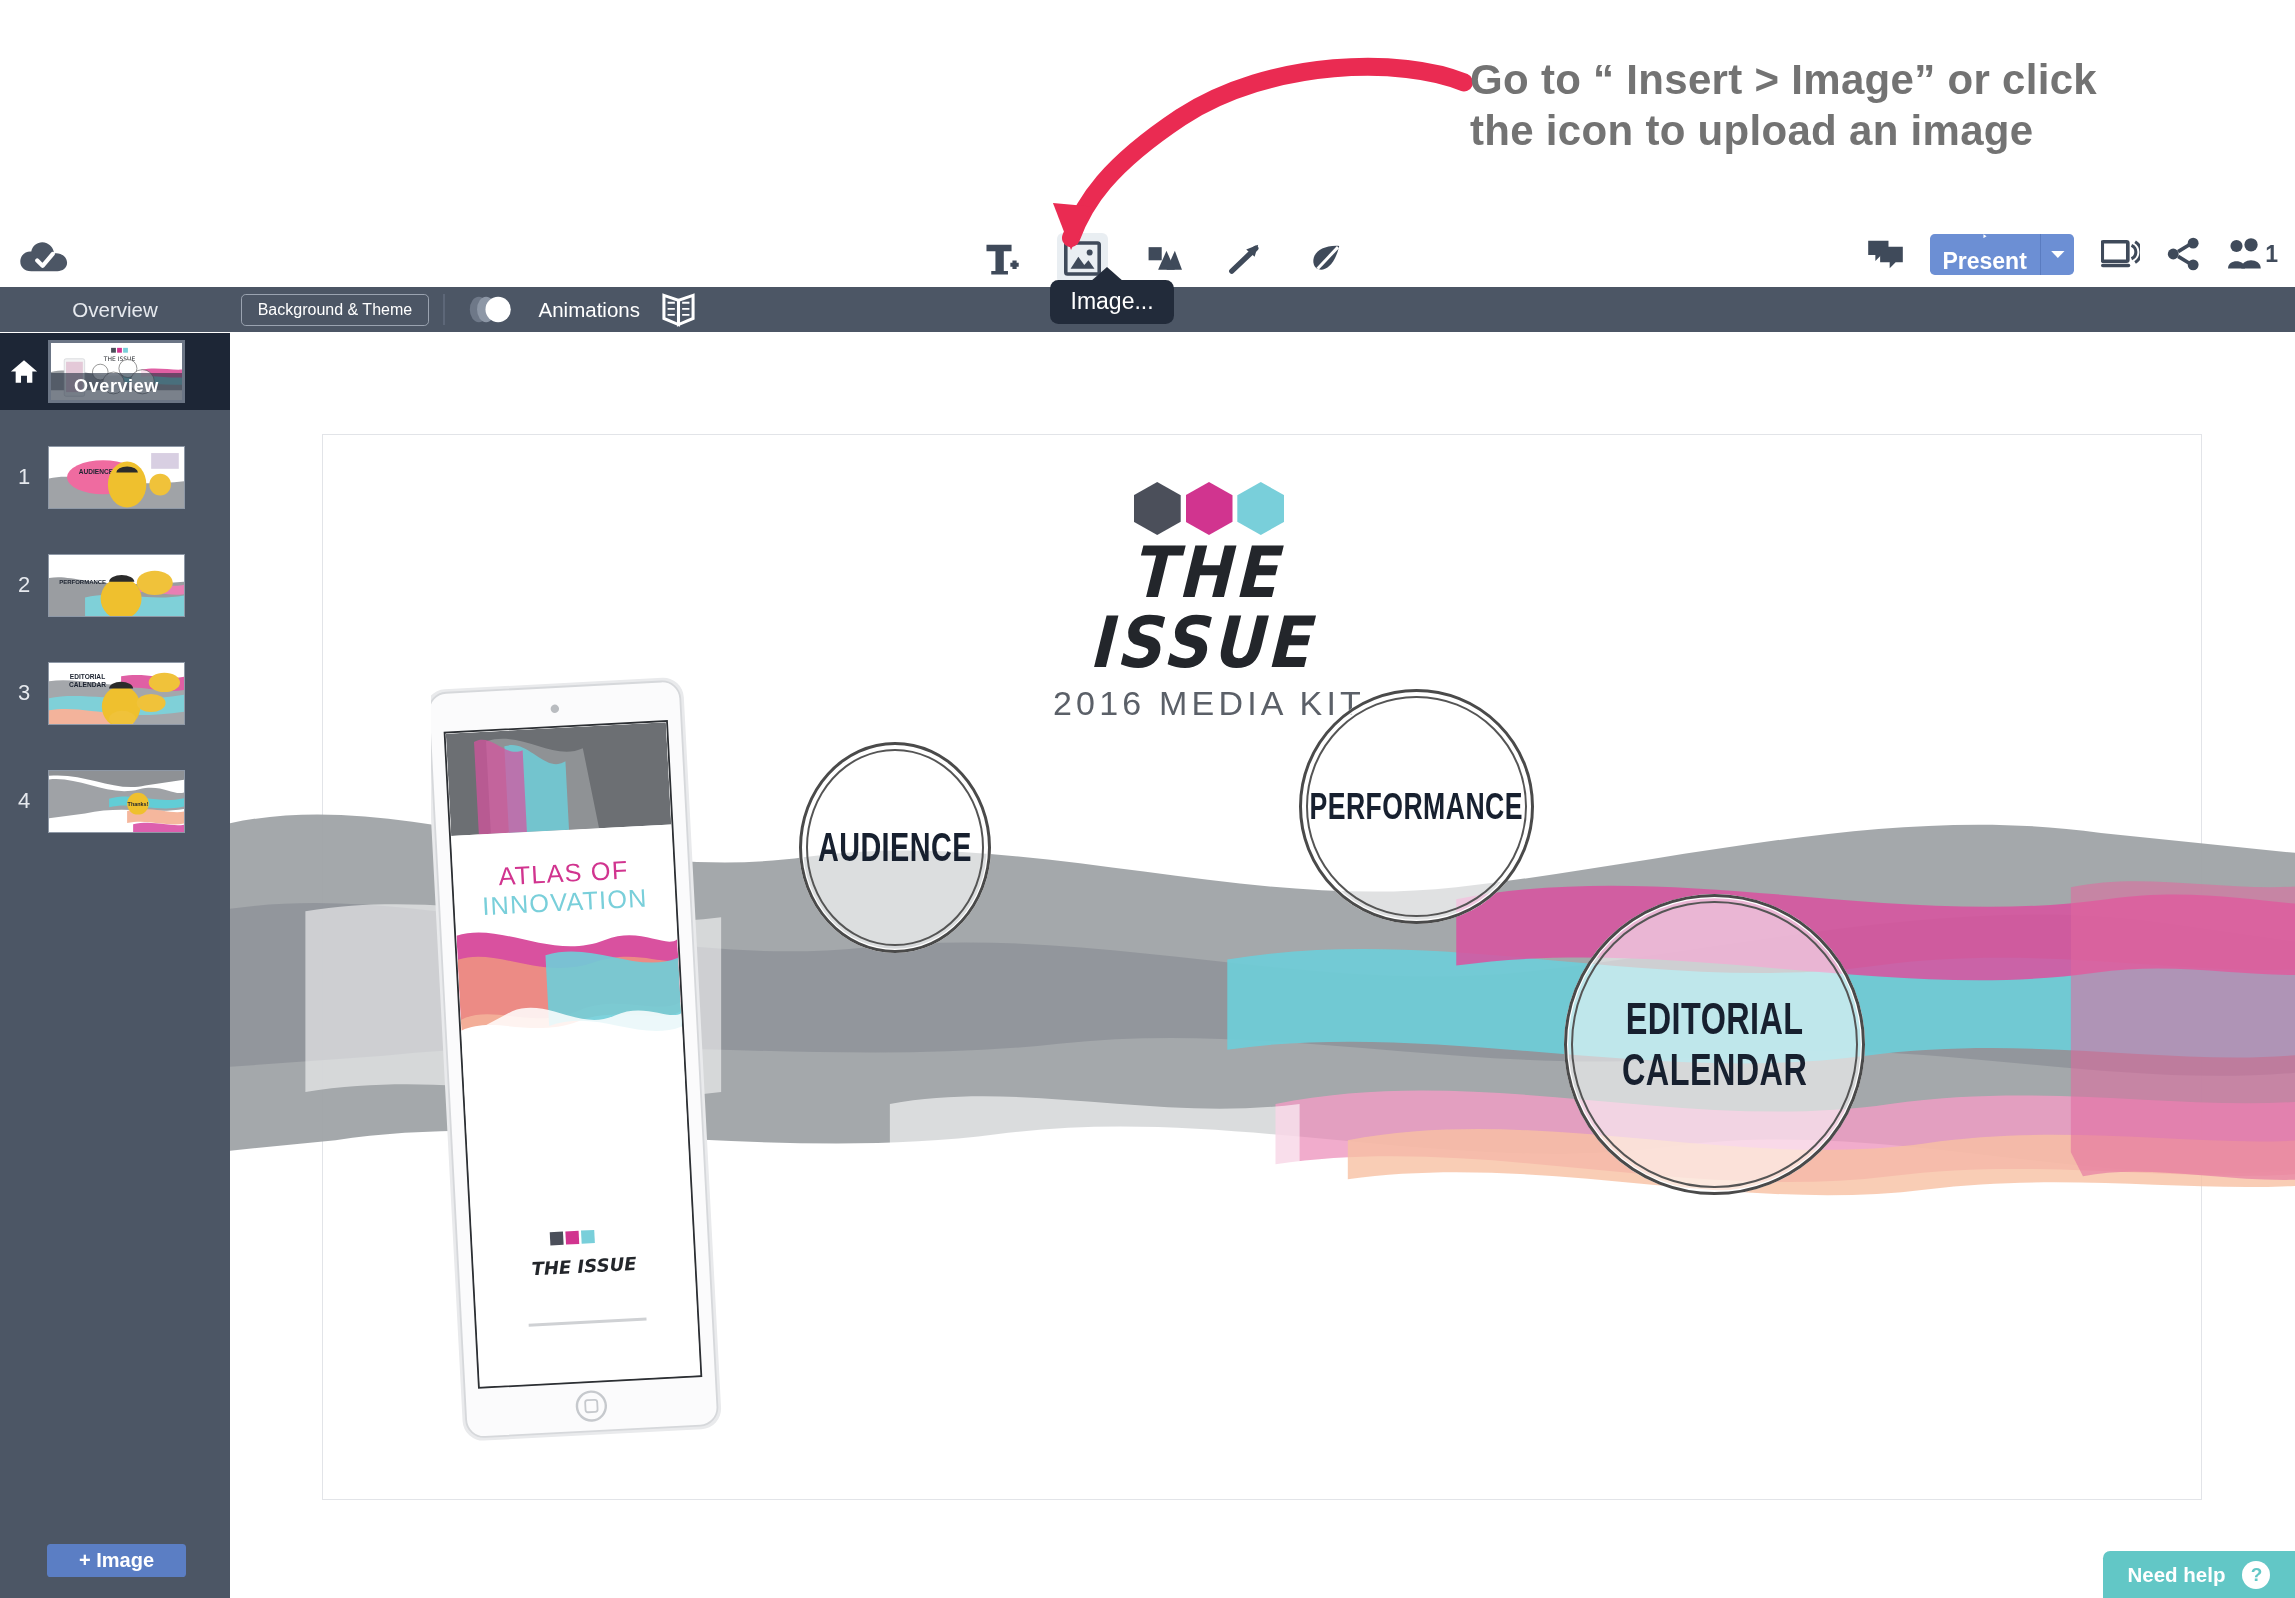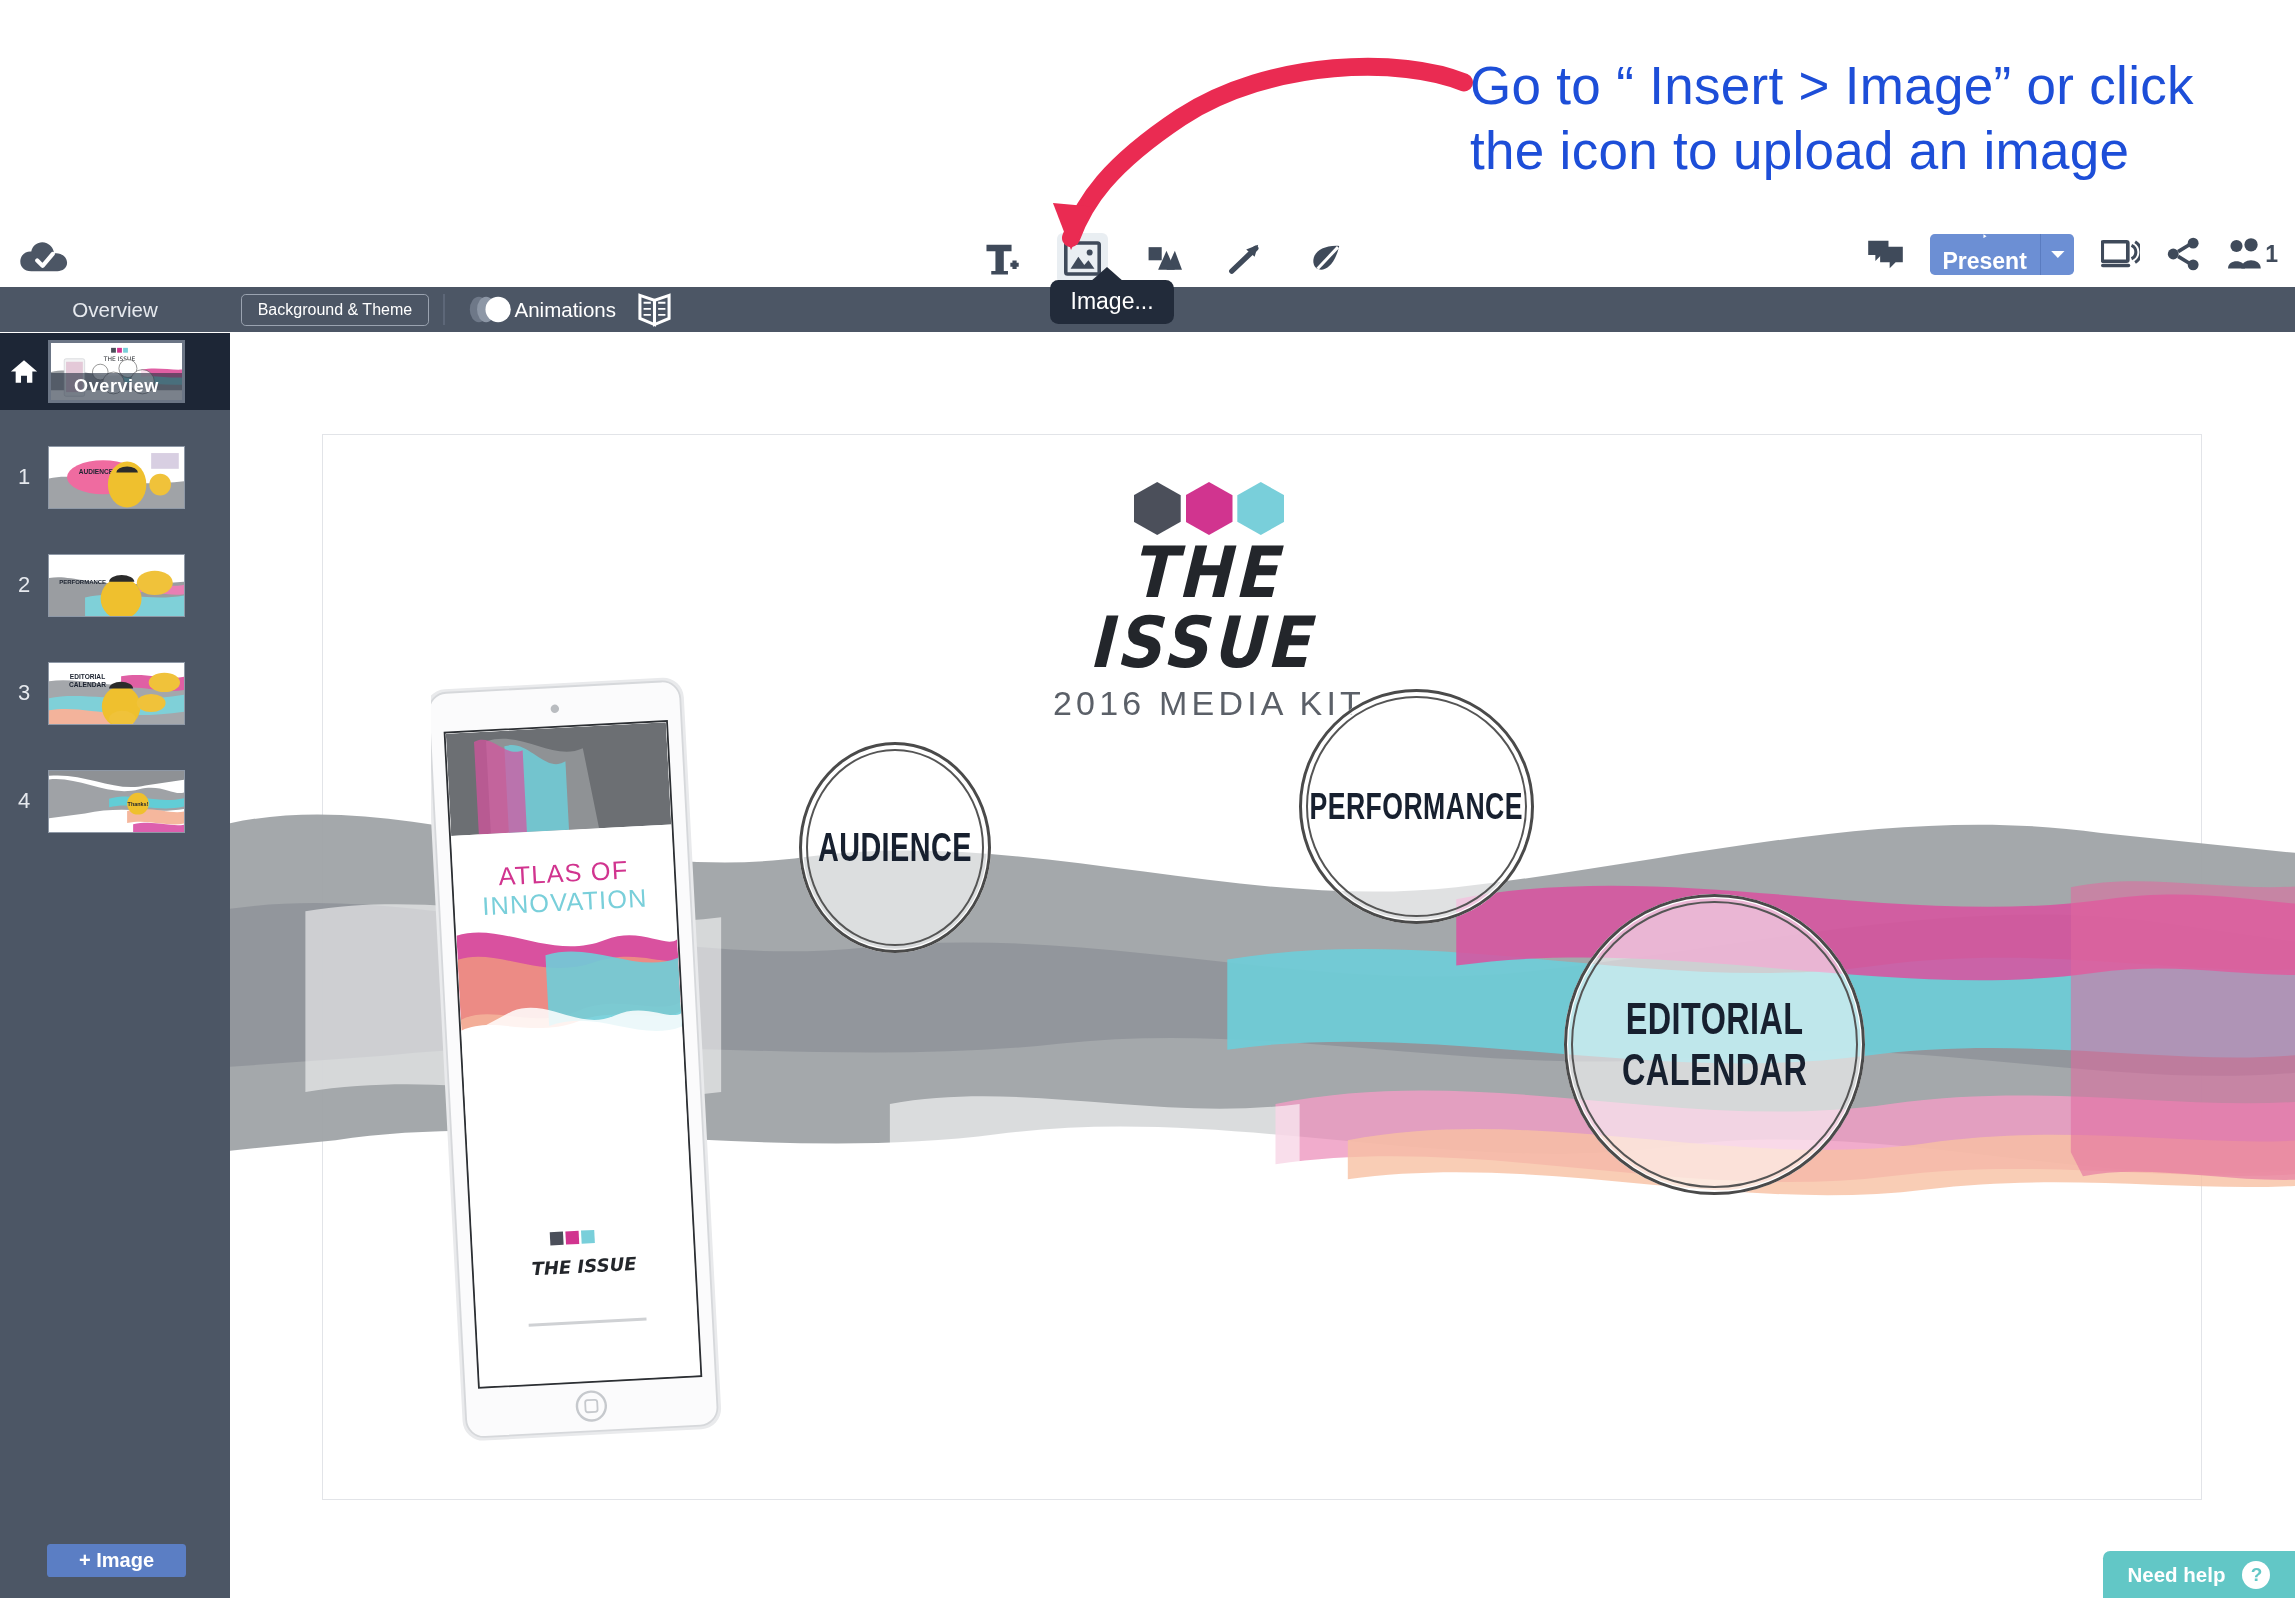--- a/index.html
+++ b/index.html
@@ -2,21 +2,21 @@
 <html style="font-size:9.6px"><head>
 <meta charset="utf-8">
 <style>
   * { box-sizing: border-box; margin:0; padding:0; }
   html,body { width:2295px; height:1598px; overflow:hidden; background:#ffffff;
               font-family:"Liberation Sans", sans-serif; }
 
   
   #annotation-layer { position:absolute; left:0; top:0; width:2295px; height:247px; z-index:60; }
   #annotation-text { position:absolute; left:1470px; top:54px; width:801px;
-        color:#1d4ed8; font-weight:normal; font-size:53px; line-height:1.22;
+        color:#737373; font-weight:bold; font-size:42px; line-height:1.22;
         letter-spacing:0.3px; font-family:"Liberation Sans", sans-serif; }
   #annotation-arrow { position:absolute; left:1018px; top:45px; width:458px; height:205px; }
 
   
   #top-toolbar { position:absolute; left:0; top:229px; width:2295px; height:58px;
         background:#ffffff; z-index:40; }
   #cloud-saved-icon { position:absolute; left:18px; top:9.6px; width:54px; height:37px; }
   #center-tools { position:absolute; left:976px; top:3.6px; display:flex; align-items:center; gap:30px; }
   .tool-btn { width:51px; height:51px; border-radius:6px; display:flex; align-items:center;
         justify-content:center; cursor:pointer; }
@@ -39,21 +39,21 @@
         color:#ffffff; font-size:23px; font-weight:500; white-space:nowrap; }
 
   
   #secondary-toolbar { position:absolute; left:0; top:287px; width:2295px; height:45px;
         background:#4c5665; display:flex; align-items:center; z-index:35; }
   #overview-tab { width:230px; height:45px; display:flex; align-items:center; justify-content:center;
         color:#e6e9ee; font-size:20.5px; cursor:pointer; }
   #bg-theme-button { margin-left:11px; border:1.2px solid #9aa3b0; border-radius:4.8px;
         padding:6px 15.7px; color:#ffffff; font-size:16px; cursor:pointer; }
   #sec-divider { width:1.2px; height:31px; background:#5d6778; margin-left:14.5px; }
-  #animations-group { display:flex; align-items:center; gap:0; margin-left:23px; cursor:pointer; }
+  #animations-group { display:flex; align-items:center; gap:24px; margin-left:23px; cursor:pointer; }
   #animations-toggle { position:relative; width:47px; height:29px; }
   #animations-label { color:#ffffff; font-size:20.5px; }
   #spread-icon { margin-left:22px; cursor:pointer; }
 
   
   #sidebar { position:absolute; left:0; top:333px; width:230px; height:1266px;
         background:#4c5665; z-index:30; }
   #overview-thumb-row { position:relative; width:230px; height:77px; background:#1d2636;
         display:flex; align-items:center; cursor:pointer; }
   #home-icon-wrap { width:48px; display:flex; justify-content:center; }

